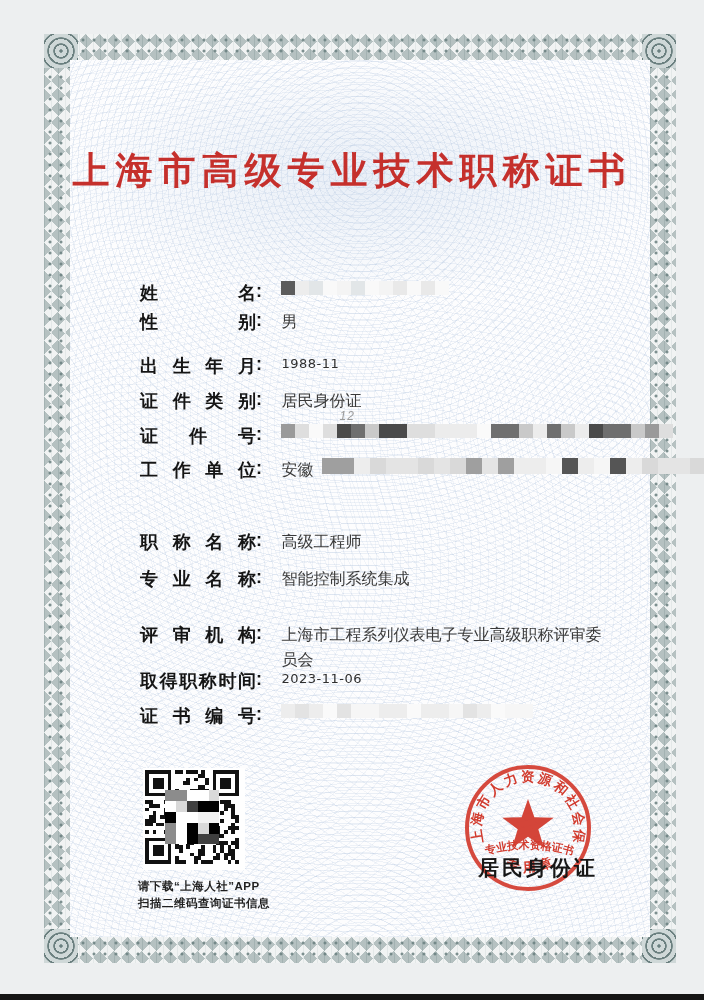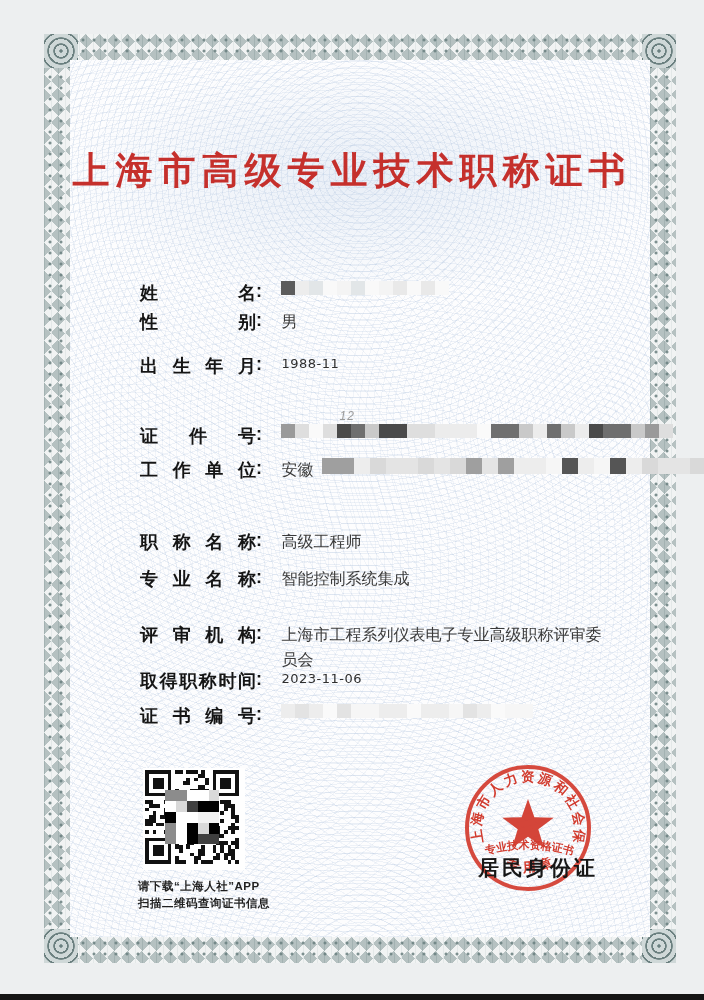--- a/index.html
+++ b/index.html
@@ -85,20 +85,24 @@
   <div class="row" style="top:310px">
     <span class="lbl">性别</span><span class="colon">:</span>
     <span class="val">男</span>
   </div>
 
   <div class="row" style="top:354px">
     <span class="lbl">出生年月</span><span class="colon">:</span>
     <span class="val val-num">1988-11</span>
   </div>
 
+  <div class="row" style="top:389px">
+    <span class="lbl">证件类别</span><span class="colon">:</span>
+    <span class="val">居民身份证</span>
+  </div>
 
   <div class="row" style="top:424px">
     <span class="lbl">证件号</span><span class="colon">:</span>
     <span class="mosaic" style="width: 196px;"><span class="partial-id">12</span><i style="width: 14px; height: 14px; background: rgb(154, 154, 154);"></i><i style="width: 14px; height: 14px; background: rgb(222, 222, 222);"></i><i style="width: 14px; height: 14px; background: rgb(250, 250, 250);"></i><i style="width: 14px; height: 14px; background: rgb(222, 222, 222);"></i><i style="width: 14px; height: 14px; background: rgb(74, 74, 74);"></i><i style="width: 14px; height: 14px; background: rgb(111, 111, 111);"></i><i style="width: 14px; height: 14px; background: rgb(201, 201, 201);"></i><i style="width: 14px; height: 14px; background: rgb(74, 74, 74);"></i><i style="width: 14px; height: 14px; background: rgb(74, 74, 74);"></i><i style="width: 14px; height: 14px; background: rgb(222, 222, 222);"></i><i style="width: 14px; height: 14px; background: rgb(222, 222, 222);"></i><i style="width: 14px; height: 14px; background: rgb(236, 236, 236);"></i><i style="width: 14px; height: 14px; background: rgb(236, 236, 236);"></i><i style="width: 14px; height: 14px; background: rgb(236, 236, 236);"></i><i style="width: 14px; height: 14px; background: rgb(250, 250, 250);"></i><i style="width: 14px; height: 14px; background: rgb(111, 111, 111);"></i><i style="width: 14px; height: 14px; background: rgb(111, 111, 111);"></i><i style="width: 14px; height: 14px; background: rgb(201, 201, 201);"></i><i style="width: 14px; height: 14px; background: rgb(236, 236, 236);"></i><i style="width: 14px; height: 14px; background: rgb(111, 111, 111);"></i><i style="width: 14px; height: 14px; background: rgb(201, 201, 201);"></i><i style="width: 14px; height: 14px; background: rgb(236, 236, 236);"></i><i style="width: 14px; height: 14px; background: rgb(74, 74, 74);"></i><i style="width: 14px; height: 14px; background: rgb(111, 111, 111);"></i><i style="width: 14px; height: 14px; background: rgb(111, 111, 111);"></i><i style="width: 14px; height: 14px; background: rgb(201, 201, 201);"></i><i style="width: 14px; height: 14px; background: rgb(154, 154, 154);"></i><i style="width: 14px; height: 14px; background: rgb(222, 222, 222);"></i></span>
   </div>
 
   <div class="row" style="top:458px">
     <span class="lbl">工作单位</span><span class="colon">:</span>
     <span class="val">安徽</span>
     <span class="mosaic" style="margin-left: 4px; width: 256px;"><i style="width: 16px; height: 16px; background: rgb(159, 159, 159);"></i><i style="width: 16px; height: 16px; background: rgb(159, 159, 159);"></i><i style="width: 16px; height: 16px; background: rgb(237, 237, 237);"></i><i style="width: 16px; height: 16px; background: rgb(217, 217, 217);"></i><i style="width: 16px; height: 16px; background: rgb(228, 228, 228);"></i><i style="width: 16px; height: 16px; background: rgb(228, 228, 228);"></i><i style="width: 16px; height: 16px; background: rgb(217, 217, 217);"></i><i style="width: 16px; height: 16px; background: rgb(228, 228, 228);"></i><i style="width: 16px; height: 16px; background: rgb(217, 217, 217);"></i><i style="width: 16px; height: 16px; background: rgb(159, 159, 159);"></i><i style="width: 16px; height: 16px; background: rgb(228, 228, 228);"></i><i style="width: 16px; height: 16px; background: rgb(159, 159, 159);"></i><i style="width: 16px; height: 16px; background: rgb(237, 237, 237);"></i><i style="width: 16px; height: 16px; background: rgb(237, 237, 237);"></i><i style="width: 16px; height: 16px; background: rgb(246, 246, 246);"></i><i style="width: 16px; height: 16px; background: rgb(85, 85, 85);"></i><i style="width: 16px; height: 16px; background: rgb(237, 237, 237);"></i><i style="width: 16px; height: 16px; background: rgb(246, 246, 246);"></i><i style="width: 16px; height: 16px; background: rgb(85, 85, 85);"></i><i style="width: 16px; height: 16px; background: rgb(237, 237, 237);"></i><i style="width: 16px; height: 16px; background: rgb(217, 217, 217);"></i><i style="width: 16px; height: 16px; background: rgb(228, 228, 228);"></i><i style="width: 16px; height: 16px; background: rgb(228, 228, 228);"></i><i style="width: 16px; height: 16px; background: rgb(217, 217, 217);"></i></span>

